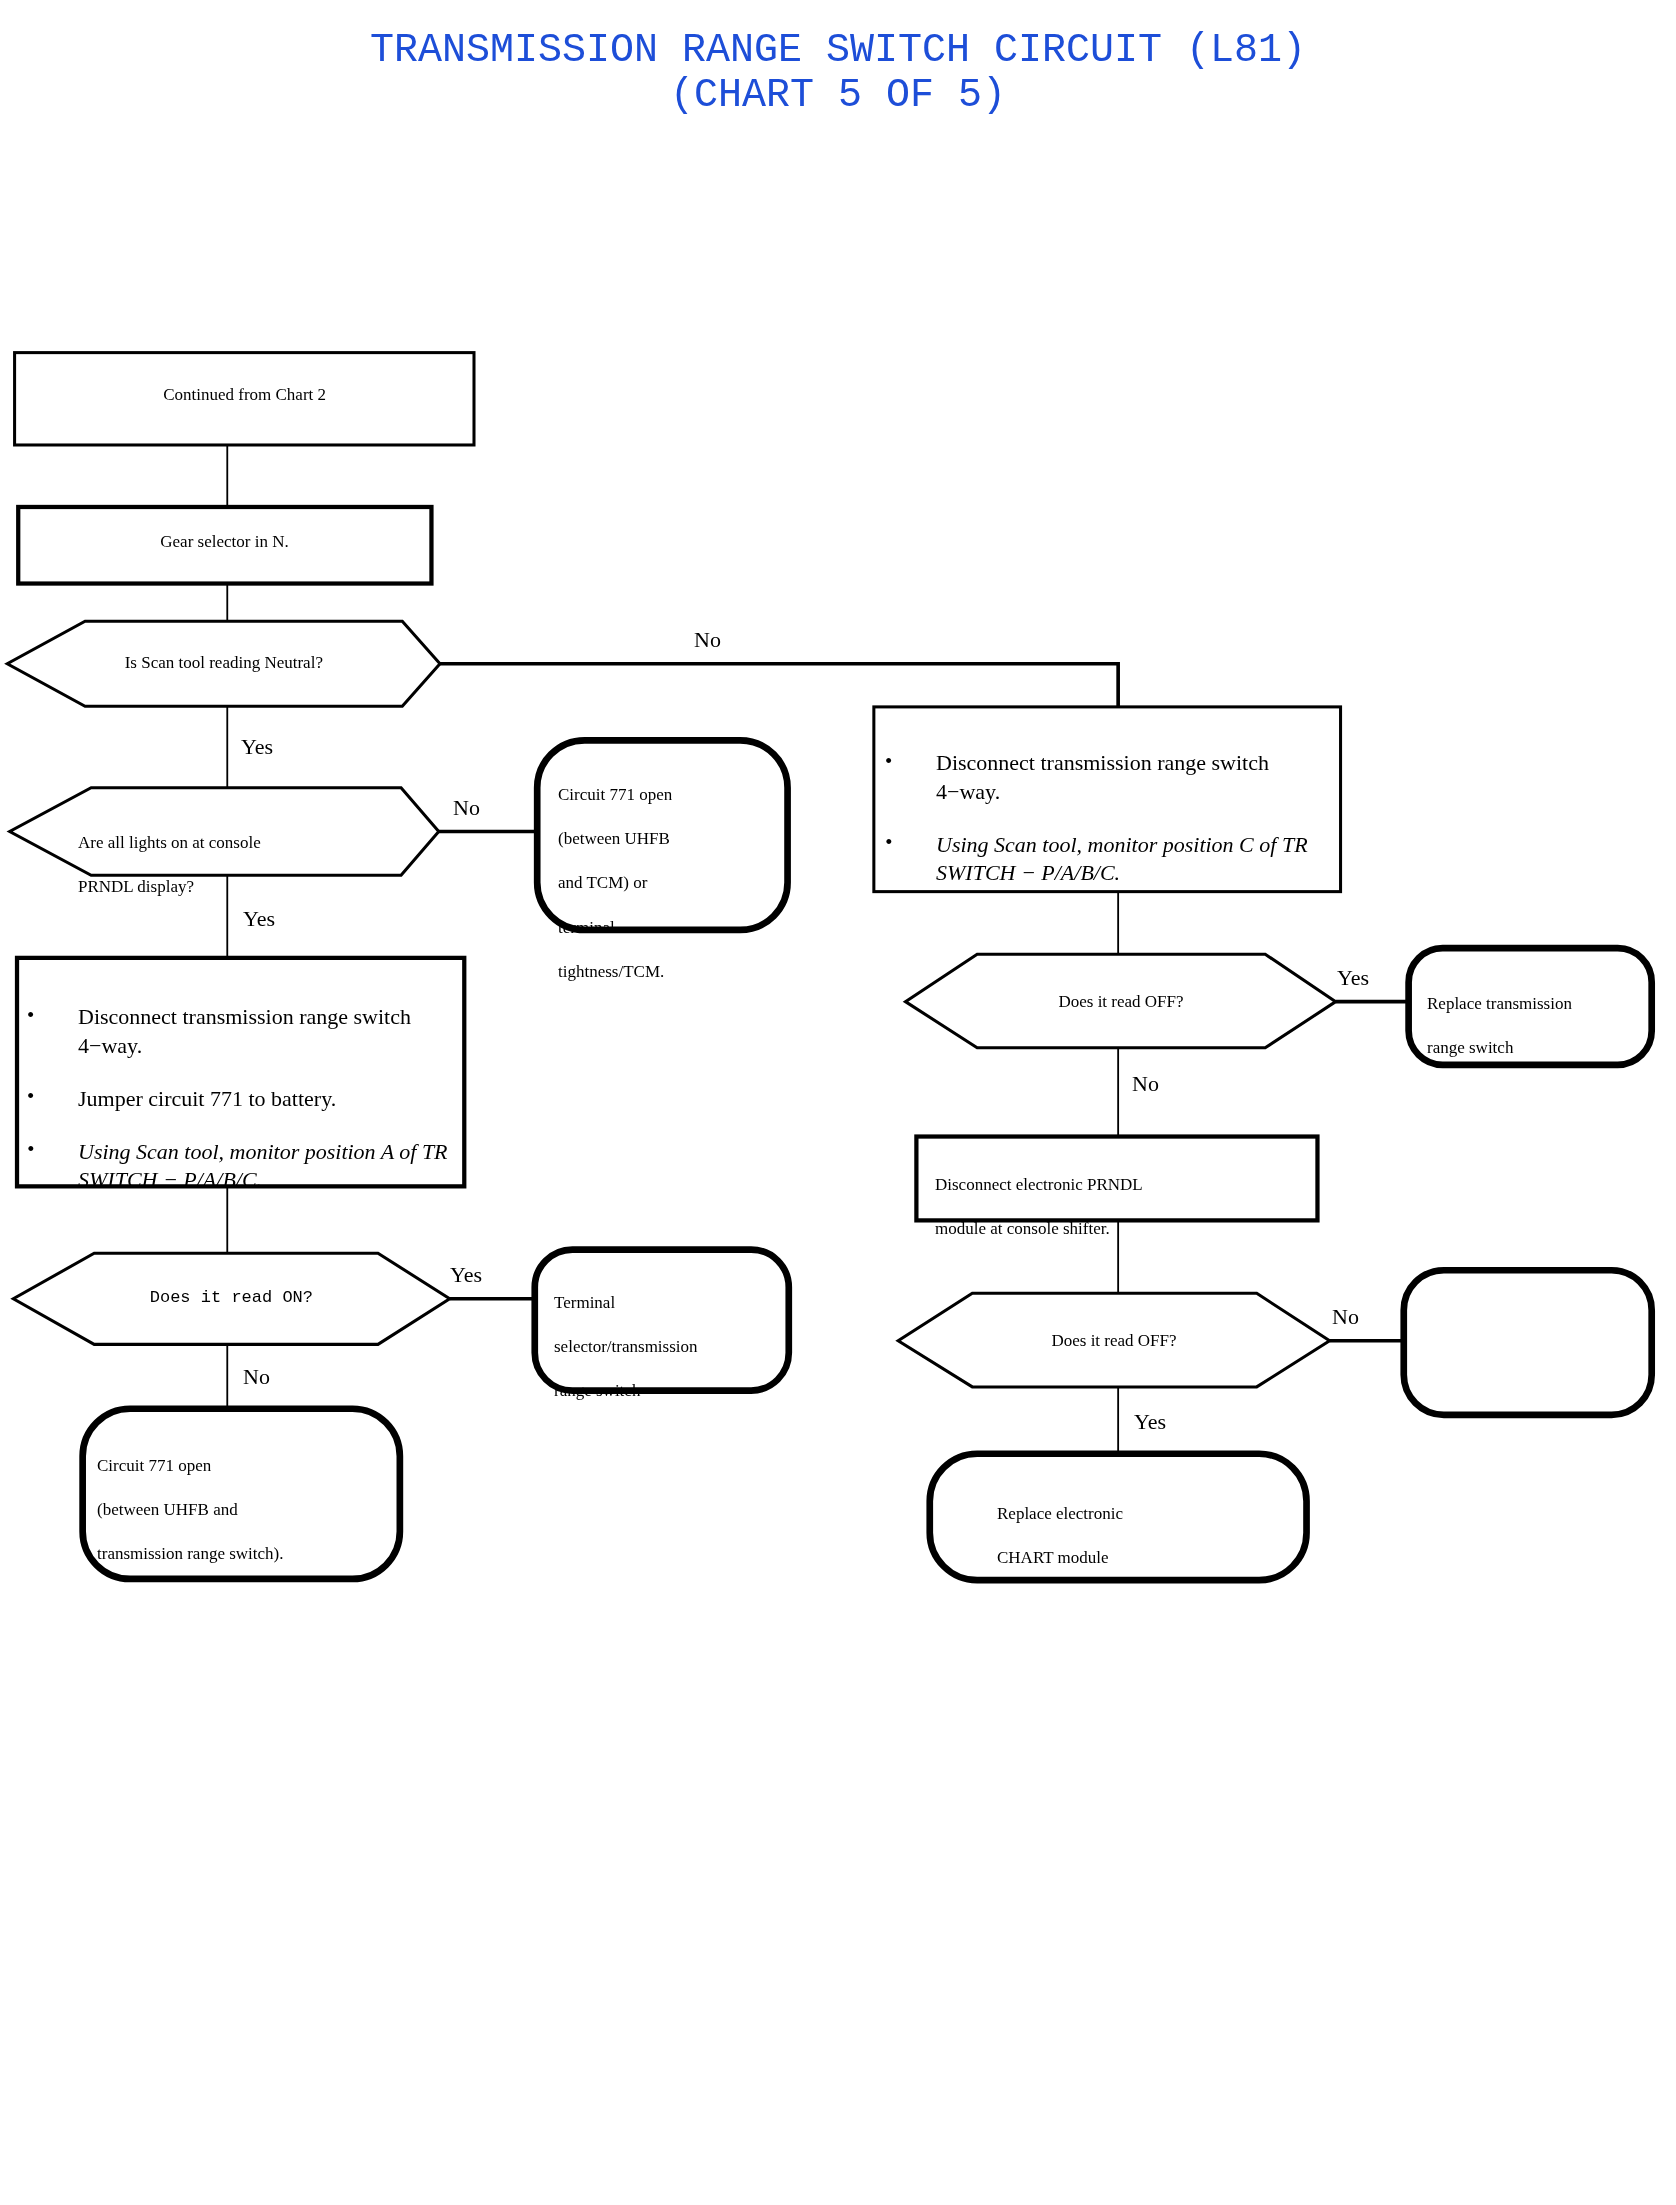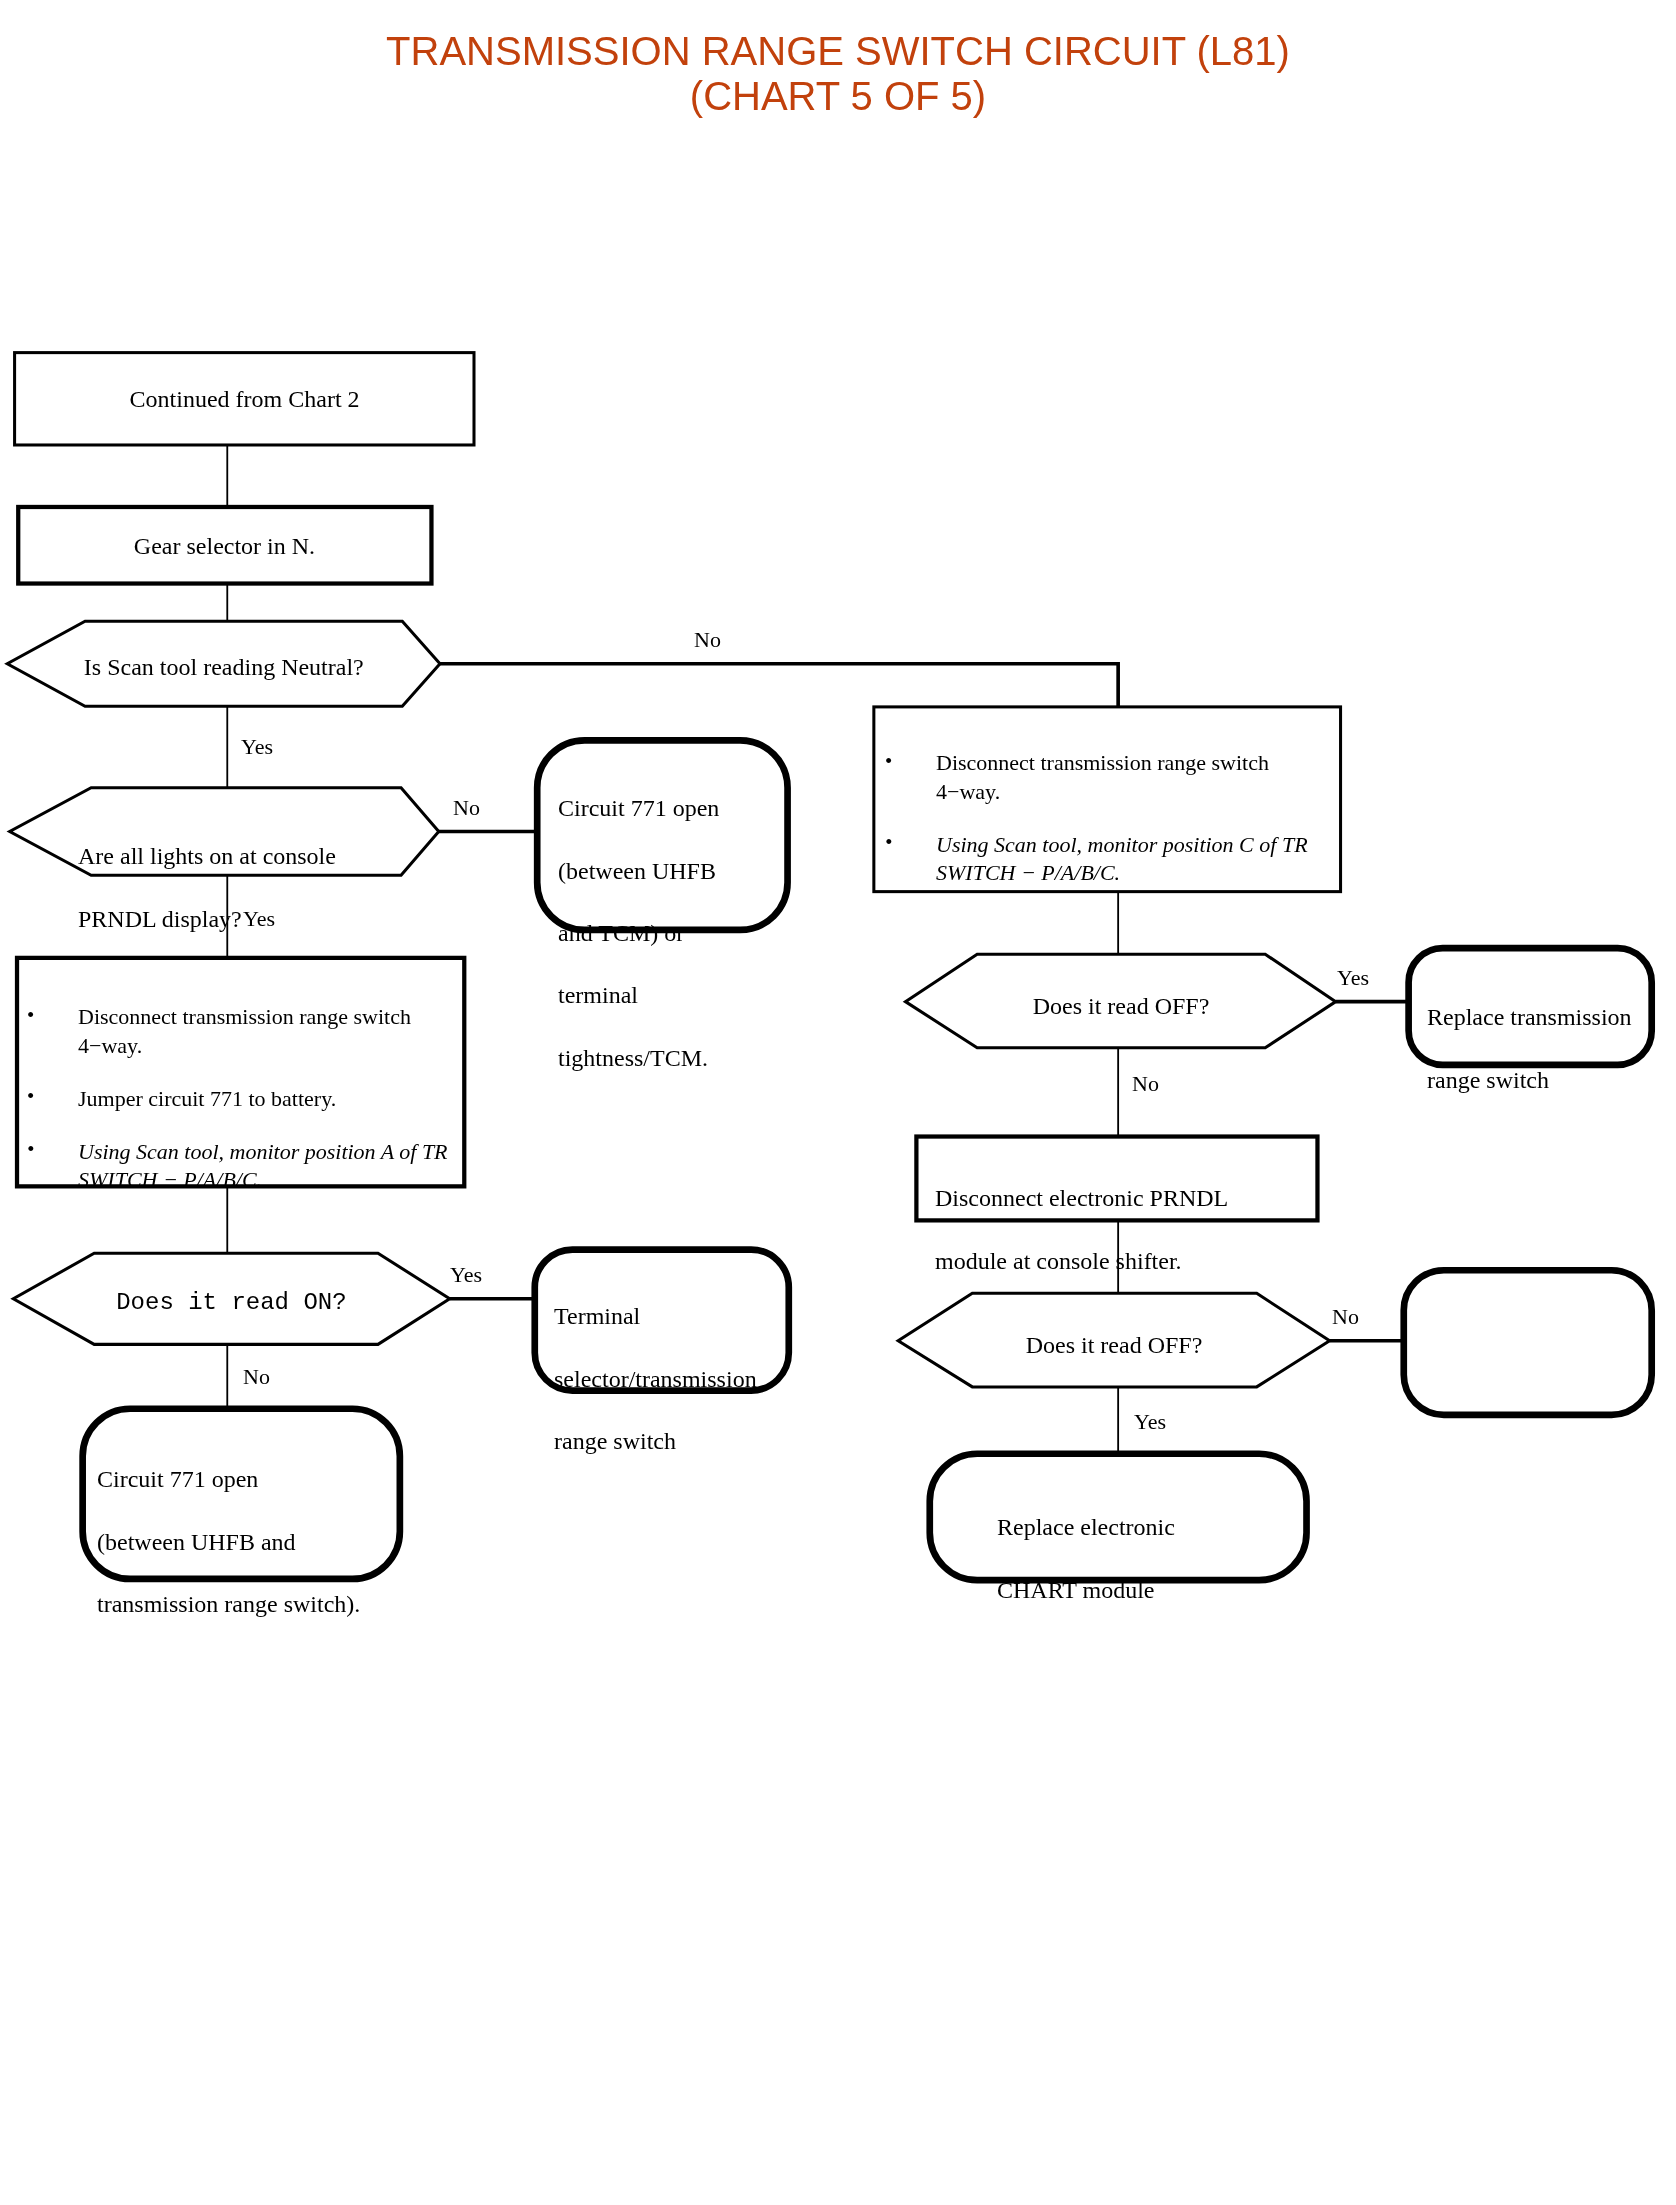--- a/index.html
+++ b/index.html
@@ -16,24 +16,24 @@
     overflow: hidden;
   }
 
   
   #title {
     position: absolute;
     left: 0;
     top: 29px;
     width: 1676px;
     text-align: center;
-    font-family: Liberation Sans, sans-serif;
+    font-family: Liberation Mono, monospace;
     font-size: 40px;
     line-height: 1.12;
-    color: #c2410c;
+    color: #1d4ed8;
     letter-spacing: 0px;
   }
   #title .l2 { display: block; }
 
   
   #svg-layer {
     position: absolute;
     left: 0; top: 0;
     width: 1676px;
     height: 2205px;
@@ -43,21 +43,21 @@
   .node-text {
     position: absolute;
     color: #000000;
     font-family: "Liberation Serif", "DejaVu Serif", serif;
     box-sizing: border-box;
     white-space: pre-line;
   }
   .ctr { text-align: center; }
   .lft { text-align: left; }
 
-  .fs-base { font-size: 24px; line-height: 1.30; }
+  .fs-base { font-size: 17px; line-height: 1.30; }
 
   
   ul.bullets {
     margin: 0;
     padding: 0 0 0 0;
     list-style: none;
   }
   ul.bullets > li {
     position: relative;
     padding-left: 56px;

